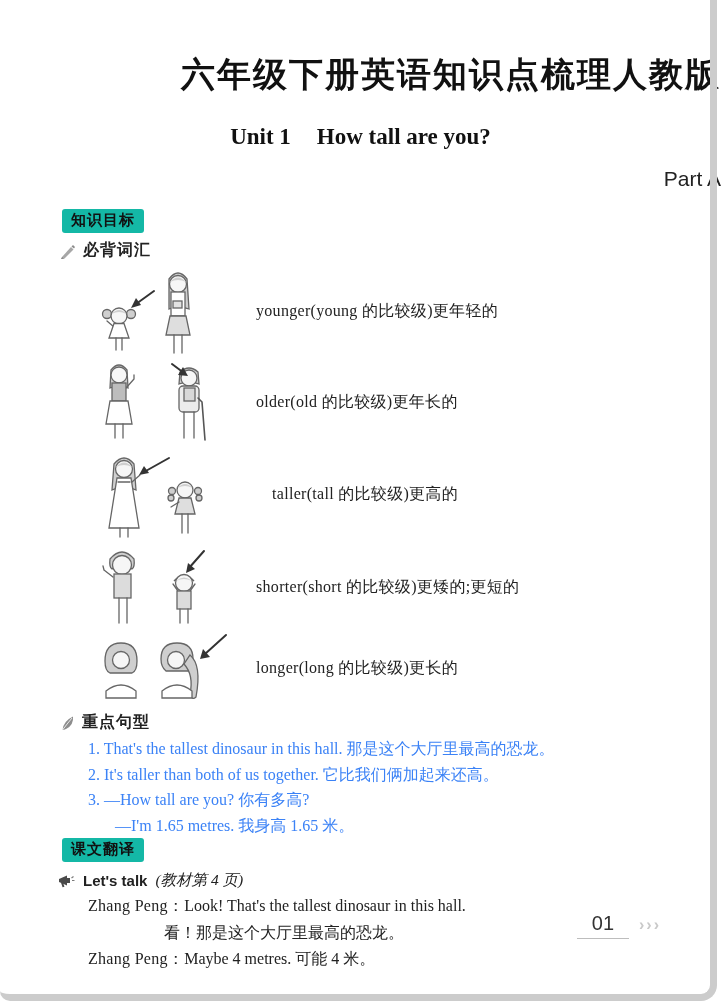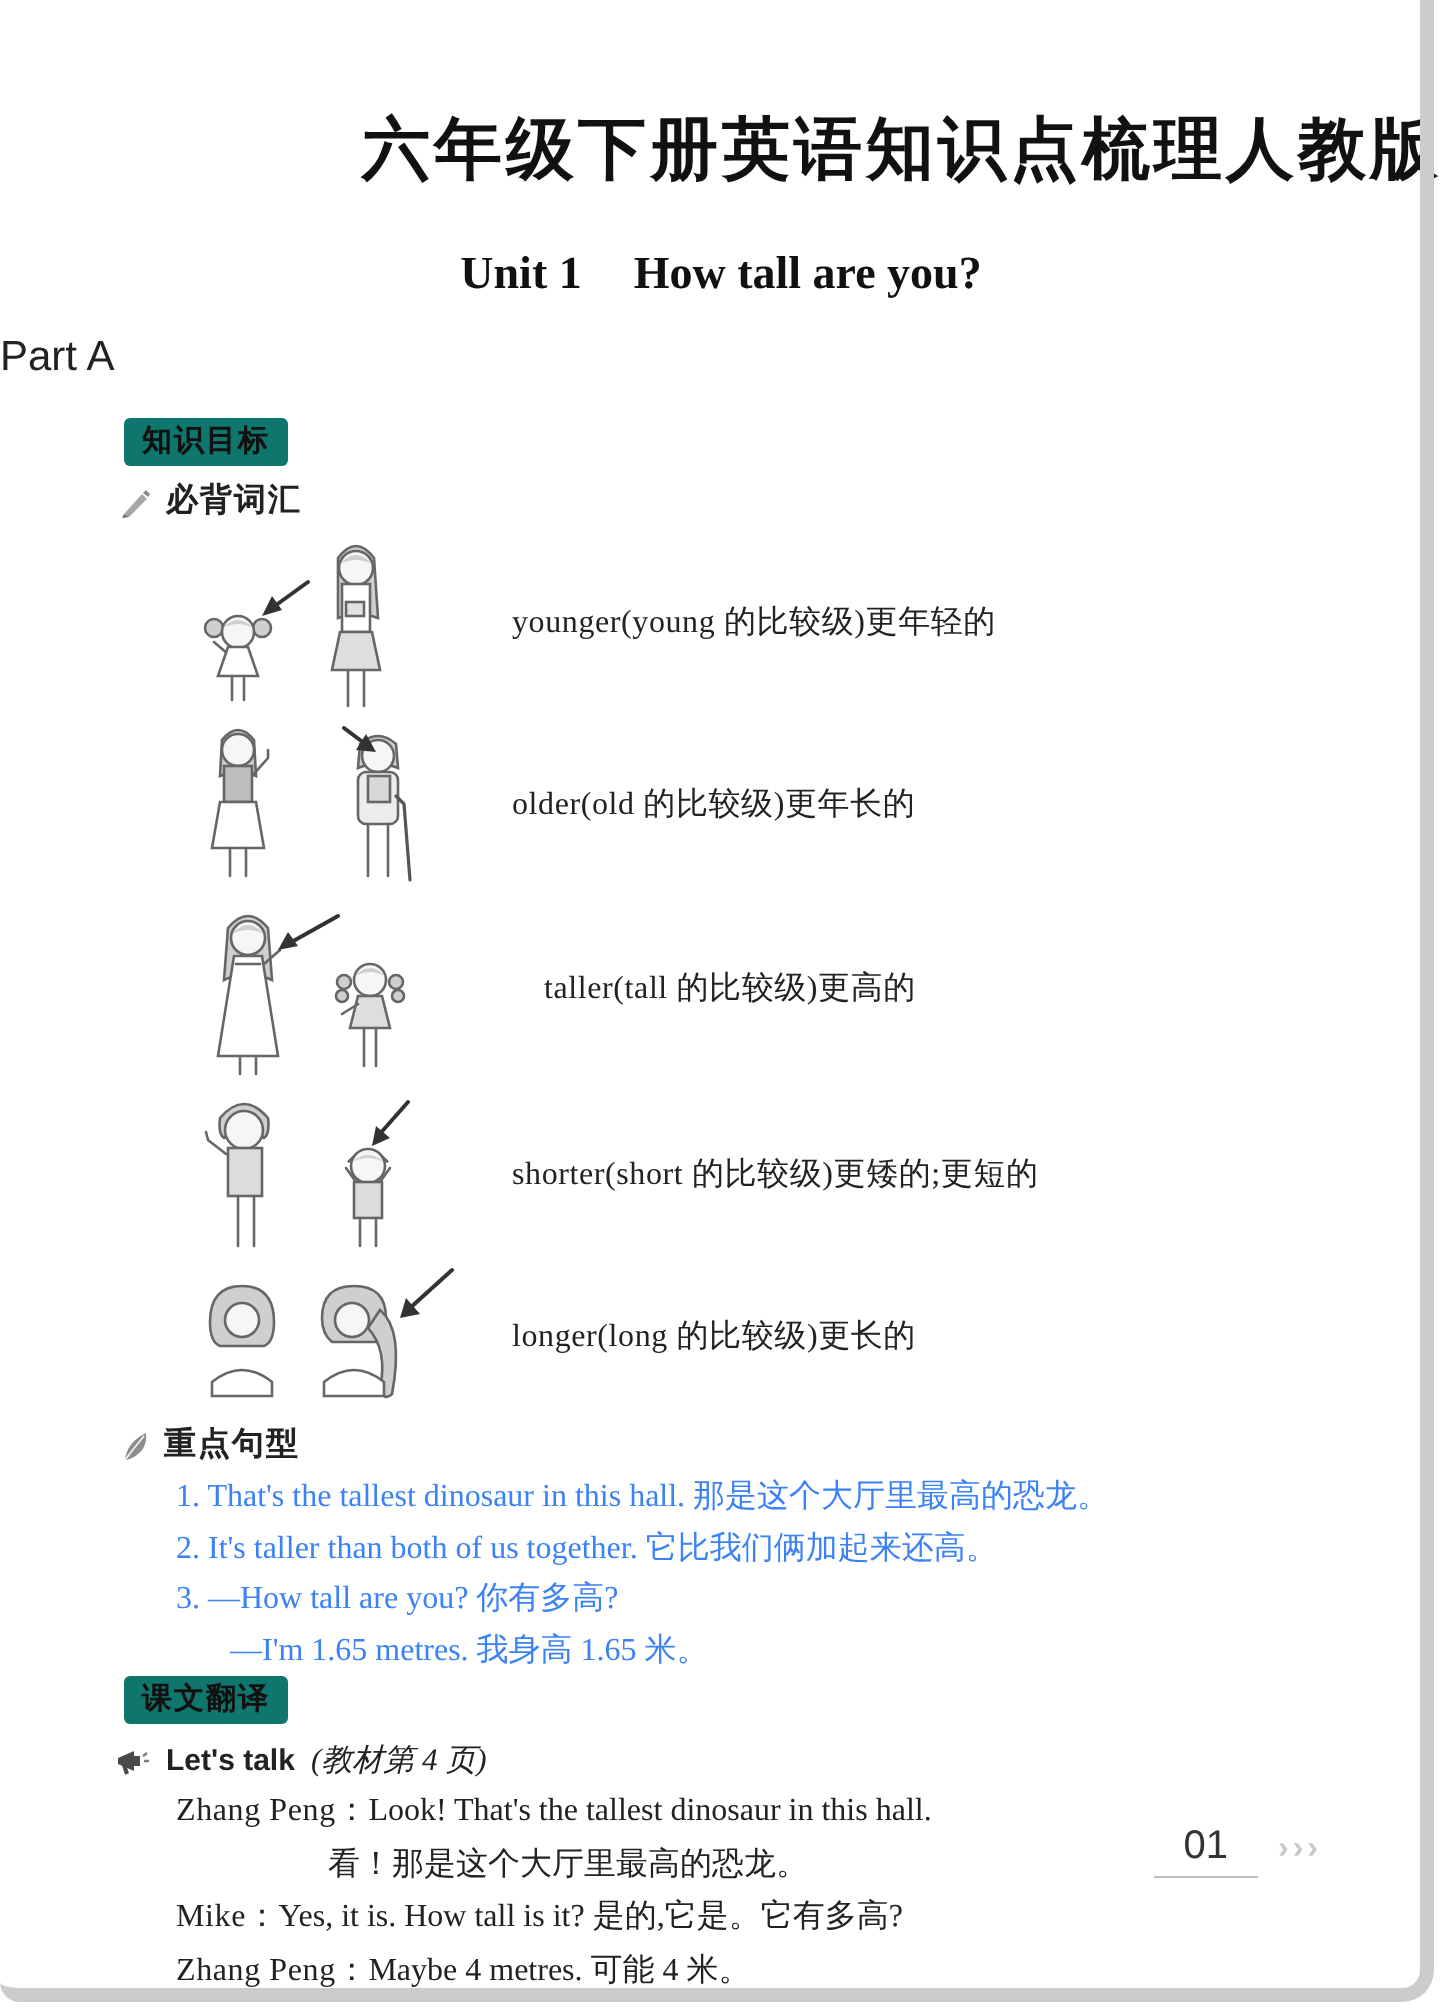--- a/index.html
+++ b/index.html
@@ -17,26 +17,26 @@
     margin-top:52px; text-align:right;
     font-family:"Liberation Sans", sans-serif; font-weight:700;
     font-size:34px; letter-spacing:2px; color:#111;
   }
   .unit-line {
     margin-top:26px; text-align:center;
     font-family:"Liberation Serif", serif; font-weight:700; font-size:23px; color:#111;
   }
   .unit-line .unit-label { margin-right:26px; }
   .part-line {
-    margin-top:17px; text-align:left;
+    margin-top:17px; text-align:right;
     font-family:"Liberation Sans", sans-serif; font-size:21px; color:#222;
   }
   .badge {
     display:inline-block; margin:18px 0 0 62px;
-    background:#0f766e; color:#111; border-radius:3px;
+    background:#14b8a6; color:#111; border-radius:3px;
     font-family:"Liberation Sans", sans-serif; font-weight:700;
     font-size:15px; padding:2px 9px 3px 9px; letter-spacing:1px;
   }
   .subhead {
     display:flex; align-items:center; gap:7px;
     margin:7px 0 0 60px;
     font-family:"Liberation Sans", sans-serif; font-weight:700;
     font-size:16px; color:#222; letter-spacing:1px;
   }
   .vocab-list { margin:4px 0 0 74px; }
@@ -257,20 +257,19 @@
         <path d="M13.5 4 L15.5 2.5 M14 6.5 L16.5 6.5" stroke="#7a7a7a" stroke-width="1.2" fill="none"></path>
       </svg>
   </span>
   <span class="lesson-en">Let's talk</span>
     <span class="lesson-note">(教材第 4 页)</span>
 </div>
 
 <div class="dialog">
   <div><span class="speaker">Zhang Peng：</span><span>Look! That's the tallest dinosaur in this hall.</span></div>
   <div class="d-indent"><span>看！那是这个大厅里最高的恐龙。</span></div>
-  <div><span class="speaker">Mike：</span><span>Yes, it is. How tall is it? 是的,它是。它有多高?</span></div>
   <div><span class="speaker">Zhang Peng：</span><span>Maybe 4 metres. 可能 4 米。</span></div>
 </div>
 
 <div class="pager">
   <span class="page-num">01</span>
   <span class="chevrons">›››</span>
 </div>
 
 </body></html>

